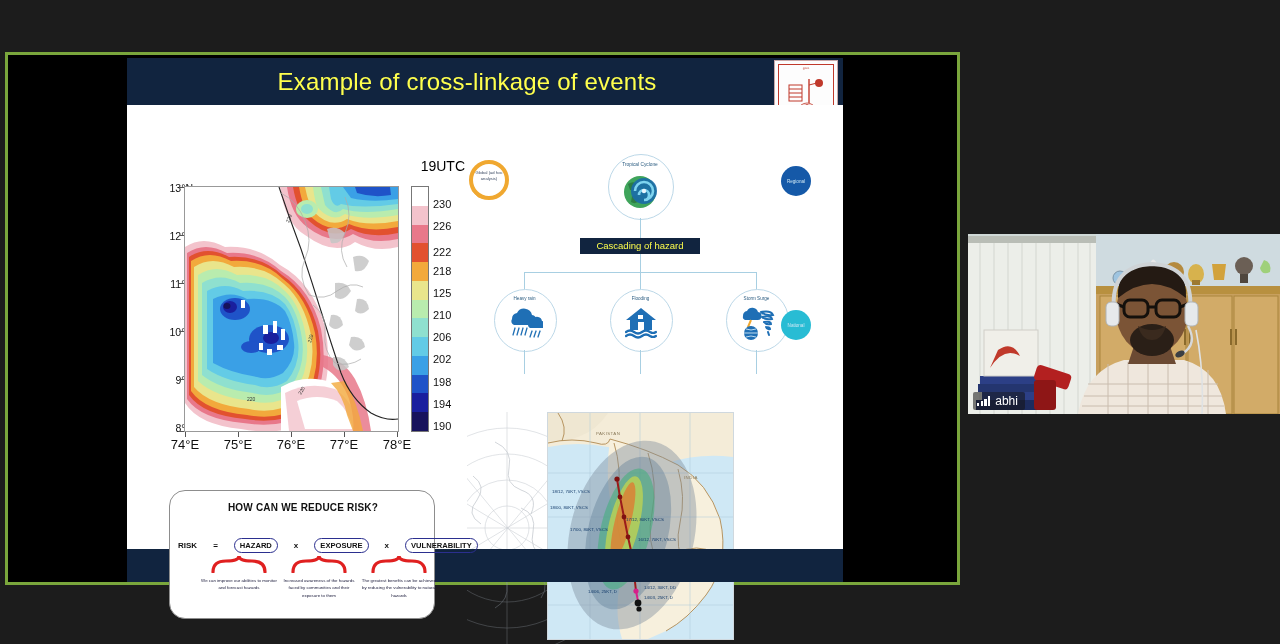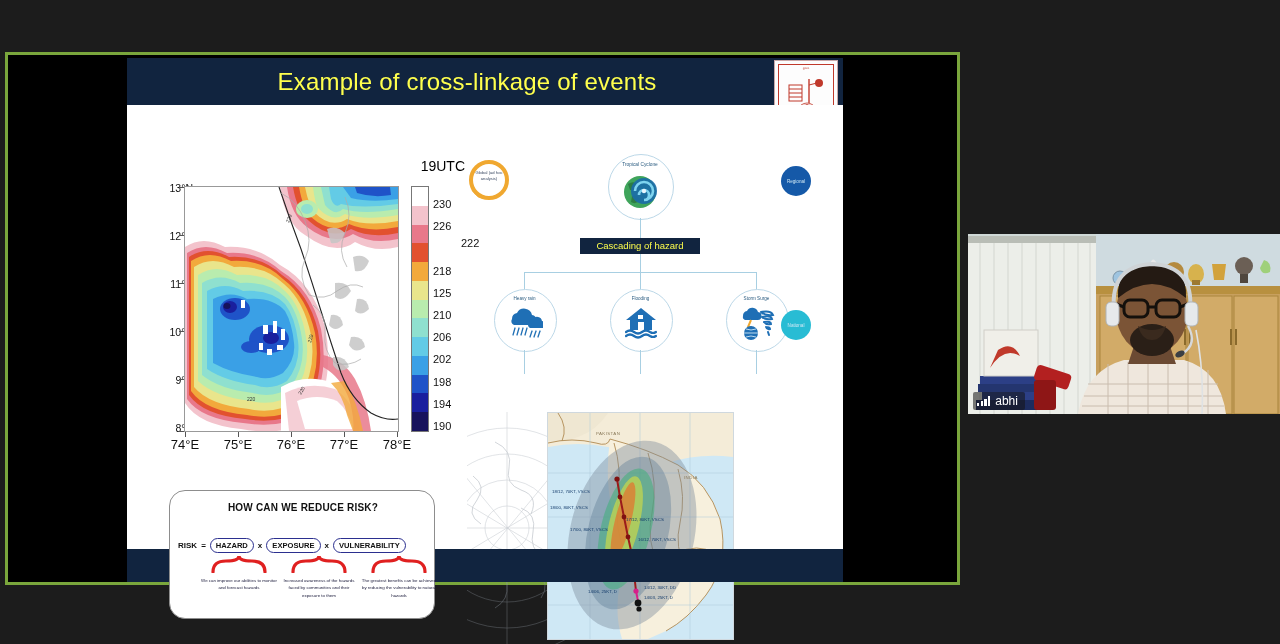--- a/index.html
+++ b/index.html
@@ -43,21 +43,21 @@
   .cbar{position:absolute;left:283px;top:32px;width:18px;height:246px;border:1px solid #777;box-sizing:border-box;}
   .cbar div{width:100%;}
   .cbl{position:absolute;left:305px;font-size:11px;color:#111;}
 
   
   .risk-box{position:absolute;left:42px;top:385px;width:266px;height:129px;background:#fff;
     border:1px solid #8d8d8d;border-radius:16px;box-sizing:border-box;z-index:5;}
   .risk-title{position:absolute;left:0;top:11px;width:266px;text-align:center;
     font-size:10px;font-weight:bold;color:#111;letter-spacing:.2px;}
   .risk-eq{position:absolute;left:8px;top:47px;width:250px;display:flex;align-items:center;
-    justify-content:flex-start;gap:4px;}
+    justify-content:flex-start;gap:16px;}
   .risk-eq .w{font-size:8px;font-weight:bold;color:#111;}
   .risk-eq .pill{border:1px solid #2b2f8f;border-radius:9px;padding:2px 5px;font-size:7.6px;
     font-weight:bold;color:#111;white-space:nowrap;}
   .brace{position:absolute;top:64px;}
   .cap{position:absolute;top:86px;width:76px;text-align:center;font-size:4.4px;
     color:#1a1a3a;line-height:1.65;}
 
   
   .cas{position:absolute;left:340px;top:49px;width:376px;height:428px;}
   .circ{position:absolute;border:1px solid #bcd8e8;border-radius:50%;background:#fff;}
@@ -247,21 +247,21 @@
               <div style="height: 18.7692px; background: rgb(143, 224, 207);"></div>
               <div style="height: 18.7692px; background: rgb(99, 203, 230);"></div>
               <div style="height: 18.7692px; background: rgb(58, 160, 230);"></div>
               <div style="height: 18.7692px; background: rgb(31, 83, 200);"></div>
               <div style="height: 18.7692px; background: rgb(26, 31, 158);"></div>
               <div style="height: 18.7692px; background: rgb(23, 18, 92);"></div>
             </div>
           <div id="cbar-labels">
               <div class="cbl" style="top: 44px;">230</div>
               <div class="cbl" style="top: 66.2px;">226</div>
-              <div class="cbl" style="top: 83px; margin-left: 28px;">222</div>
+              <div class="cbl" style="top: 92px;">222</div>
               <div class="cbl" style="top: 110.6px;">218</div>
               <div class="cbl" style="top: 132.8px;">125</div>
               <div class="cbl" style="top: 155px;">210</div>
               <div class="cbl" style="top: 177.2px;">206</div>
               <div class="cbl" style="top: 199.4px;">202</div>
               <div class="cbl" style="top: 221.6px;">198</div>
               <div class="cbl" style="top: 243.8px;">194</div>
               <div class="cbl" style="top: 266px;">190</div>
             </div>
         </div>

